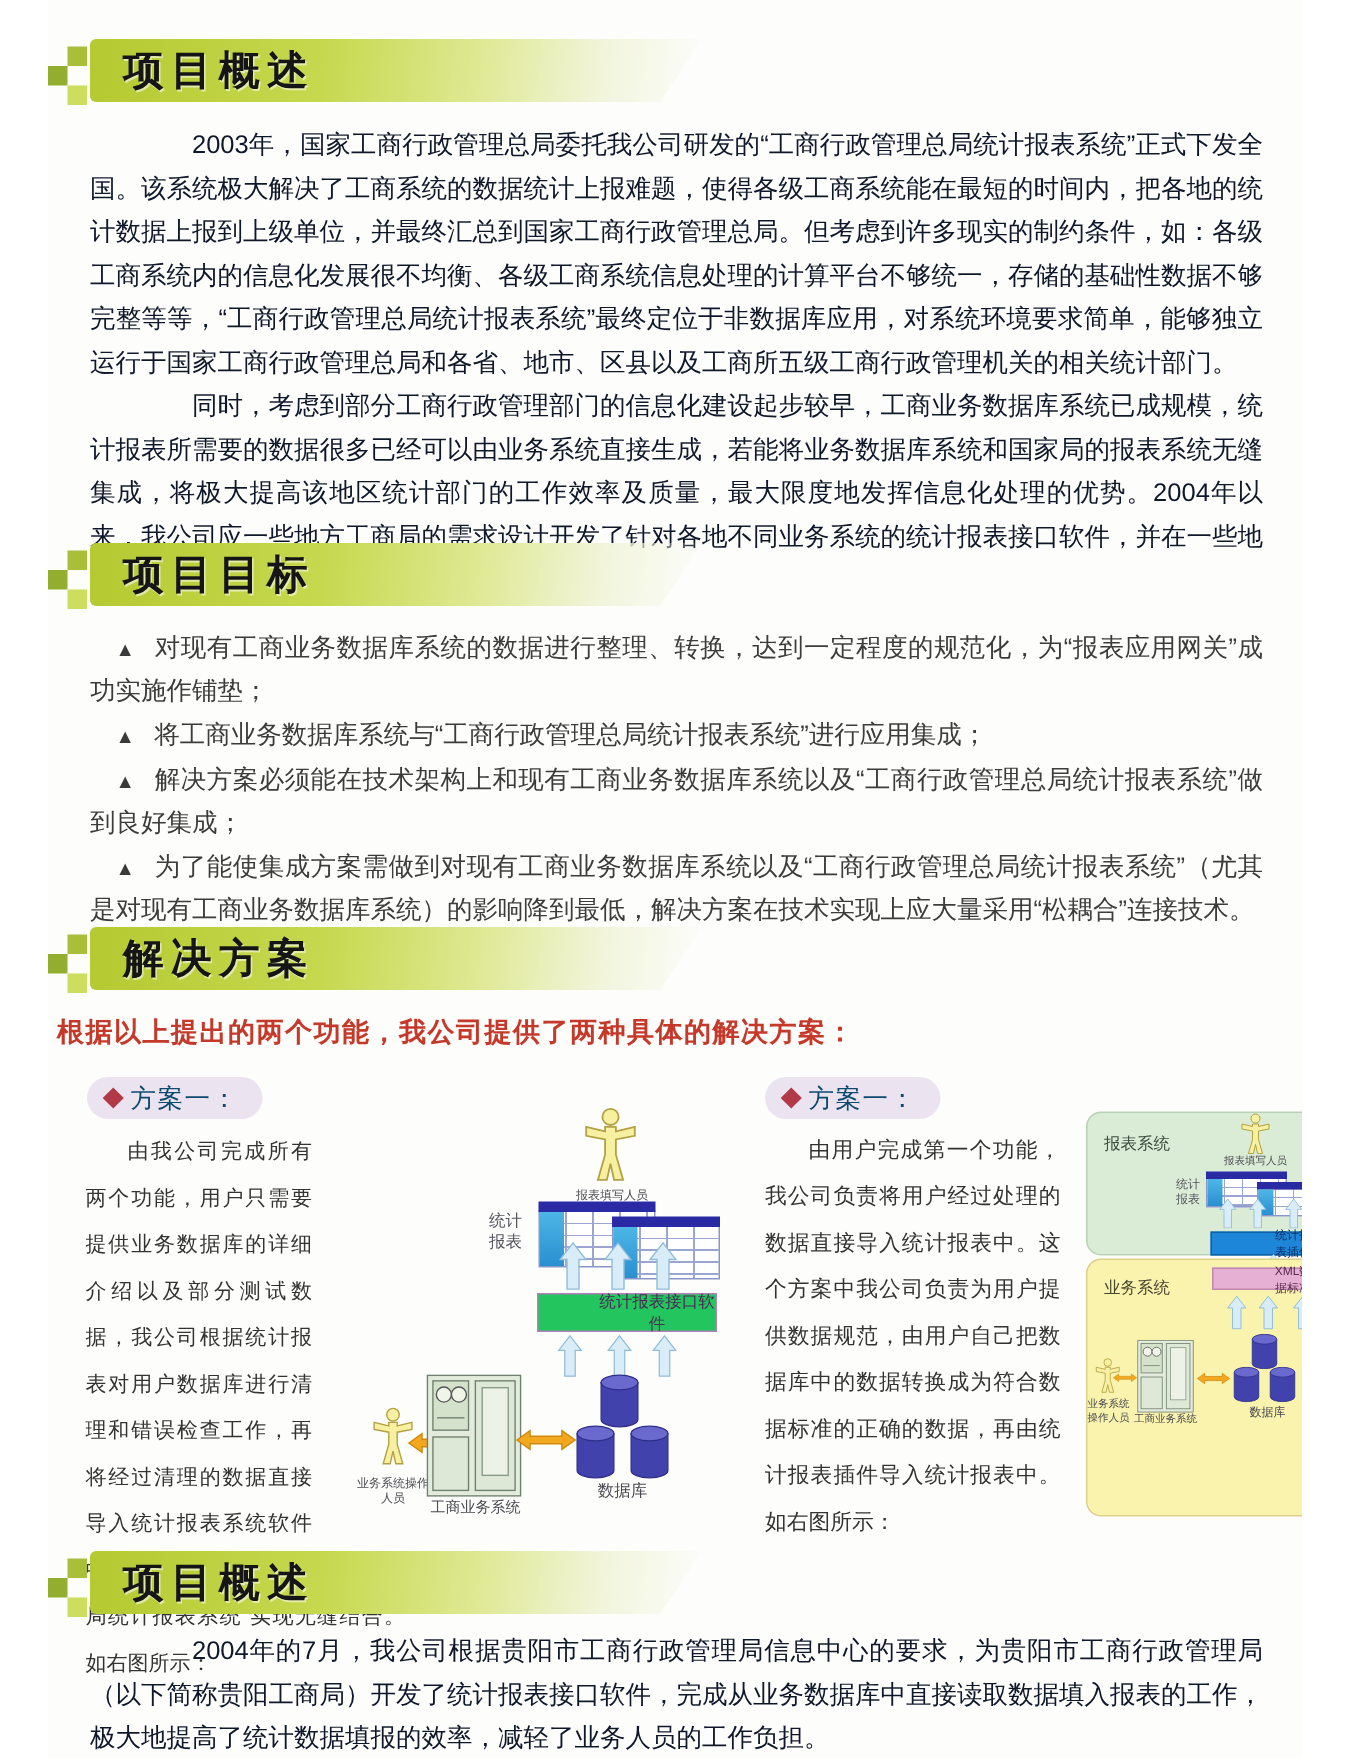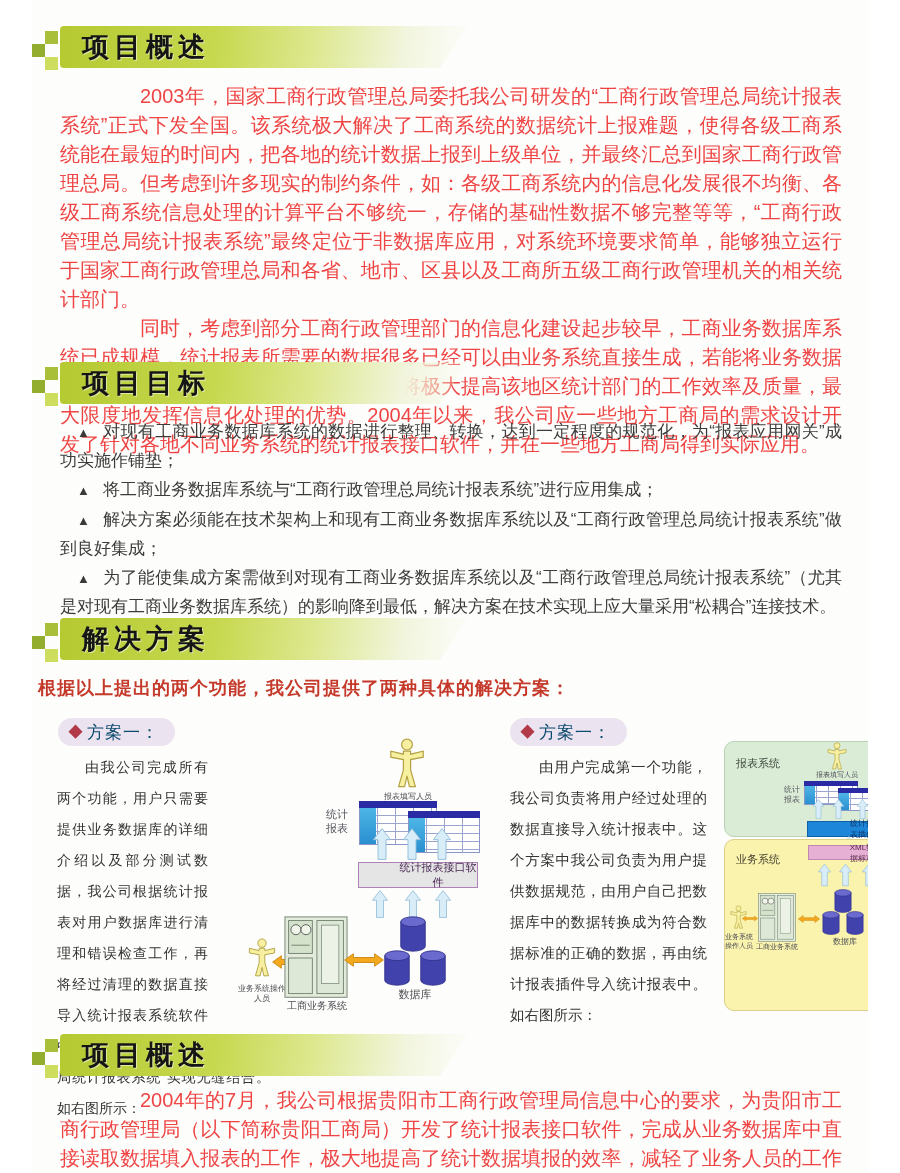--- a/index.html
+++ b/index.html
@@ -16,21 +16,21 @@
   .checker .c3 { left:13px; top:27px; background:#cdde5f; }
   .bar { position:absolute; left:28px; top:0; width:408px; height:42px;
          background:linear-gradient(97deg,#b5c931 0%, #c6d84e 38%, #dde88f 62%, #f2f5dd 84%, rgba(255,255,255,0) 100%);
          clip-path:polygon(0 0, 100% 0, calc(100% - 28px) 100%, 0 100%);
          border-radius:4px 0 0 4px; display:flex; align-items:center; }
   .bar span { font-size:27px; font-weight:bold; color:#151515; letter-spacing:5px;
               padding-left:22px; text-shadow:1px 1px 0 rgba(255,255,255,0.55); }
 
   
   .textblock { position:absolute; left:28px; right:26px; }
-  .para { font-size:20px; line-height:29px; text-align:justify; text-indent:4em; color:#ef4444; }
+  .para { font-size:17px; line-height:29px; text-align:justify; text-indent:4em; color:#0f172a; }
   .bullet { font-size:17px; line-height:28px; text-align:justify; text-indent:1em; margin-bottom:1px; }
   .tri { font-size:13px; margin-right:13px; color:#3a3a3a; }
   .sol-intro { position:absolute; left:6px; top:676px; font-size:18px; font-weight:bold; color:#c5392b; letter-spacing:1px;font-family:Liberation Mono, monospace; }
 
   
   .plans { position:absolute; left:0; top:712px; width:900px; height:324px; }
   .pill { position:absolute; top:6px; height:28px; background:#ebe4f0; border-radius:14px;
           display:flex; align-items:center; padding:0 16px 0 10px; }
   .pill .diamond { color:#b23948; font-size:15px; margin-right:4px; }
   .pill .pill-label { color:#0c4a6e; font-size:17px; font-weight:normal; letter-spacing:1px; }
@@ -58,21 +58,21 @@
   .dtable::before { content:""; position:absolute; left:-1px; right:-1px; top:-7px; height:7px; background:#2a2aa4; }
   .dtable .blk { position:absolute; left:0; top:0; bottom:0; width:16px;
                  background:linear-gradient(#4db6e6,#2a8fd0); display:block; }
   .dtable.sm { background:
       repeating-linear-gradient(to right, transparent 0 11px, #9aa6d0 11px 12px),
       repeating-linear-gradient(to bottom, transparent 0 5px, #9aa6d0 5px 6px),
       #ffffff; }
   .dtable.sm::before { top:-5px; height:5px; }
   .dtable.sm .blk { width:10px; }
   .soft-box { display:flex; align-items:center; justify-content:center; text-align:center;padding-left:40px; }
-  .box-pink  { background:#e5e5e5; border:1px solid #b080b8; color:#4a2a55; font-size:11px; }
+  .box-pink  { background:#22c55e; border:1px solid #b080b8; color:#4a2a55; font-size:11px; }
   .box-blue  { background:#1d86d8; border:1px solid #1060a8; color:#0b2f66; font-size:8px; }
   .box-xml   { background:#e6b0d4; border:1px solid #c088ae; color:#5a2a4a; font-size:8px; }
   .panel { border-radius:10px; }
   .panel-green  { background:#daecd6; border:1px solid #b9d2b5; }
   .panel-yellow { background:#f9f3ae; border:1px solid #ddd08a; }
 </style>
 </head>
 <body>
 
 <svg width="0" height="0" style="position:absolute">

